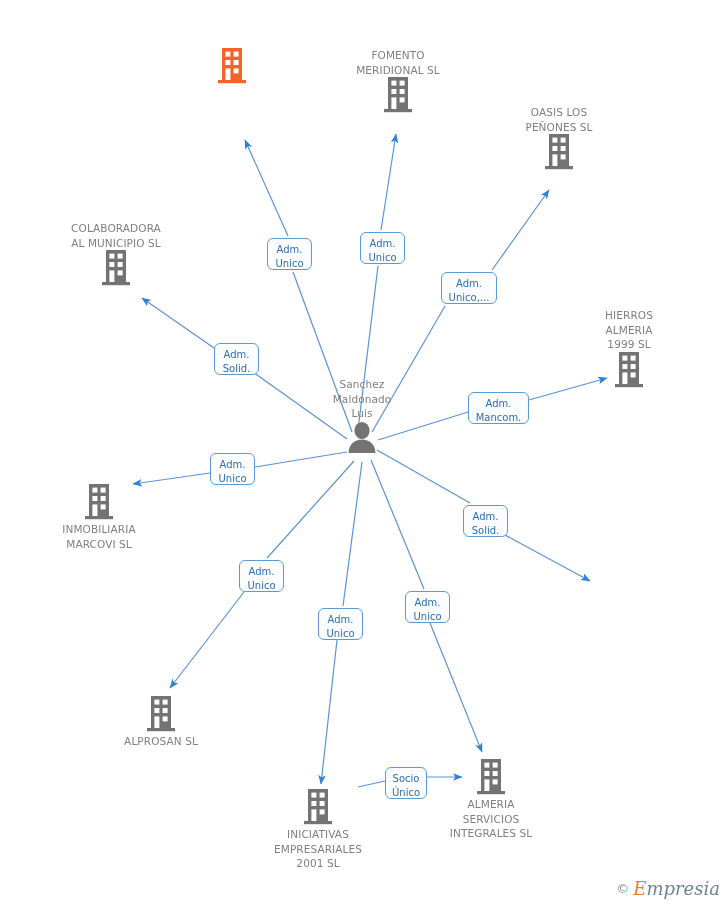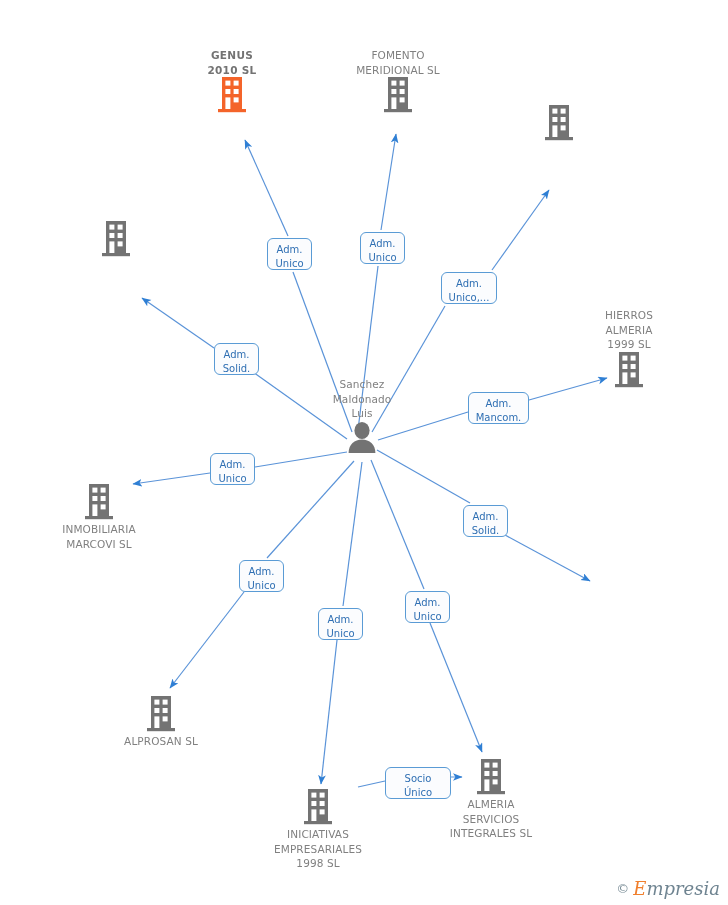--- a/index.html
+++ b/index.html
@@ -138,22 +138,20 @@
     <div class="caption">Sanchez
 Maldonado
 Luis</div>
     <svg class="glyph" width="30" height="32" viewBox="0 0 30 32">
       <ellipse cx="15" cy="9.5" rx="7.6" ry="8.6" fill="#737373"></ellipse>
       <path d="M1.6 32 C1.6 23.2 7.6 18.4 15 18.4 C22.4 18.4 28.4 23.2 28.4 32 Z" fill="#737373"></path>
     </svg>
   </div>
 
   <div class="node node-caption-above" style="left:232px; top:48px;">
-    <div class="caption bold">GENUS
-2010 SL</div>
     <svg class="glyph" width="28" height="36" viewBox="0 0 28 36">
       <rect x="4" y="0" width="20" height="32" fill="#f4642a"></rect>
       <rect x="0" y="32" width="28" height="3.2" fill="#f4642a"></rect>
       <rect x="7.4" y="3.6" width="5" height="5" fill="#ffffff"></rect>
       <rect x="15.6" y="3.6" width="5" height="5" fill="#ffffff"></rect>
       <rect x="7.4" y="12" width="5" height="5" fill="#ffffff"></rect>
       <rect x="15.6" y="12" width="5" height="5" fill="#ffffff"></rect>
       <rect x="7.4" y="20.4" width="5" height="11.6" fill="#ffffff"></rect>
       <rect x="15.6" y="20.4" width="5" height="5" fill="#ffffff"></rect>
     </svg>
@@ -168,20 +166,22 @@
       <rect x="7.4" y="3.6" width="5" height="5" fill="#ffffff"></rect>
       <rect x="15.6" y="3.6" width="5" height="5" fill="#ffffff"></rect>
       <rect x="7.4" y="12" width="5" height="5" fill="#ffffff"></rect>
       <rect x="15.6" y="12" width="5" height="5" fill="#ffffff"></rect>
       <rect x="7.4" y="20.4" width="5" height="11.6" fill="#ffffff"></rect>
       <rect x="15.6" y="20.4" width="5" height="5" fill="#ffffff"></rect>
     </svg>
   </div>
 
   <div class="node node-caption-above" style="left:559px; top:105px;">
+    <div class="caption">OASIS LOS
+PEÑONES  SL</div>
     <svg class="glyph" width="28" height="36" viewBox="0 0 28 36">
       <rect x="4" y="0" width="20" height="32" fill="#737373"></rect>
       <rect x="0" y="32" width="28" height="3.2" fill="#737373"></rect>
       <rect x="7.4" y="3.6" width="5" height="5" fill="#ffffff"></rect>
       <rect x="15.6" y="3.6" width="5" height="5" fill="#ffffff"></rect>
       <rect x="7.4" y="12" width="5" height="5" fill="#ffffff"></rect>
       <rect x="15.6" y="12" width="5" height="5" fill="#ffffff"></rect>
       <rect x="7.4" y="20.4" width="5" height="11.6" fill="#ffffff"></rect>
       <rect x="15.6" y="20.4" width="5" height="5" fill="#ffffff"></rect>
     </svg>
@@ -197,20 +197,22 @@
       <rect x="7.4" y="3.6" width="5" height="5" fill="#ffffff"></rect>
       <rect x="15.6" y="3.6" width="5" height="5" fill="#ffffff"></rect>
       <rect x="7.4" y="12" width="5" height="5" fill="#ffffff"></rect>
       <rect x="15.6" y="12" width="5" height="5" fill="#ffffff"></rect>
       <rect x="7.4" y="20.4" width="5" height="11.6" fill="#ffffff"></rect>
       <rect x="15.6" y="20.4" width="5" height="5" fill="#ffffff"></rect>
     </svg>
   </div>
 
   <div class="node node-caption-above" style="left:116px; top:221px;">
+    <div class="caption">COLABORADORA
+AL MUNICIPIO SL</div>
     <svg class="glyph" width="28" height="36" viewBox="0 0 28 36">
       <rect x="4" y="0" width="20" height="32" fill="#737373"></rect>
       <rect x="0" y="32" width="28" height="3.2" fill="#737373"></rect>
       <rect x="7.4" y="3.6" width="5" height="5" fill="#ffffff"></rect>
       <rect x="15.6" y="3.6" width="5" height="5" fill="#ffffff"></rect>
       <rect x="7.4" y="12" width="5" height="5" fill="#ffffff"></rect>
       <rect x="15.6" y="12" width="5" height="5" fill="#ffffff"></rect>
       <rect x="7.4" y="20.4" width="5" height="11.6" fill="#ffffff"></rect>
       <rect x="15.6" y="20.4" width="5" height="5" fill="#ffffff"></rect>
     </svg>
@@ -239,21 +241,21 @@
       <rect x="0" y="32" width="28" height="3.2" fill="#737373"></rect>
       <rect x="7.4" y="3.6" width="5" height="5" fill="#ffffff"></rect>
       <rect x="15.6" y="3.6" width="5" height="5" fill="#ffffff"></rect>
       <rect x="7.4" y="12" width="5" height="5" fill="#ffffff"></rect>
       <rect x="15.6" y="12" width="5" height="5" fill="#ffffff"></rect>
       <rect x="7.4" y="20.4" width="5" height="11.6" fill="#ffffff"></rect>
       <rect x="15.6" y="20.4" width="5" height="5" fill="#ffffff"></rect>
     </svg>
     <div class="caption">INICIATIVAS
 EMPRESARIALES
-1998 SL</div>
+2001 SL</div>
   </div>
 
   <div class="node node-caption-below" style="left:161px; top:696px;">
     <svg class="glyph" width="28" height="36" viewBox="0 0 28 36">
       <rect x="4" y="0" width="20" height="32" fill="#737373"></rect>
       <rect x="0" y="32" width="28" height="3.2" fill="#737373"></rect>
       <rect x="7.4" y="3.6" width="5" height="5" fill="#ffffff"></rect>
       <rect x="15.6" y="3.6" width="5" height="5" fill="#ffffff"></rect>
       <rect x="7.4" y="12" width="5" height="5" fill="#ffffff"></rect>
       <rect x="15.6" y="12" width="5" height="5" fill="#ffffff"></rect>
@@ -291,21 +293,21 @@
   <div class="reltag" style="left:405px; top:591px; width:45px; height:32px;">Adm.
 Unico</div>
   <div class="reltag" style="left:318px; top:608px; width:45px; height:32px;">Adm.
 Unico</div>
   <div class="reltag" style="left:239px; top:560px; width:45px; height:32px;">Adm.
 Unico</div>
   <div class="reltag" style="left:210px; top:453px; width:45px; height:32px;">Adm.
 Unico</div>
   <div class="reltag" style="left:214px; top:343px; width:45px; height:32px;">Adm.
 Solid.</div>
-  <div class="reltag" style="left:385px; top:767px; width:66px; height:32px;">Socio
+  <div class="reltag" style="left:385px; top:767px; width:42px; height:32px;">Socio
 Único</div>
 
   <div class="watermark">
     <span class="copy">©</span>
     <span class="brand"><span class="e">E</span><span>mpresia</span></span>
   </div>
 
 </div>
 
 </body></html>

